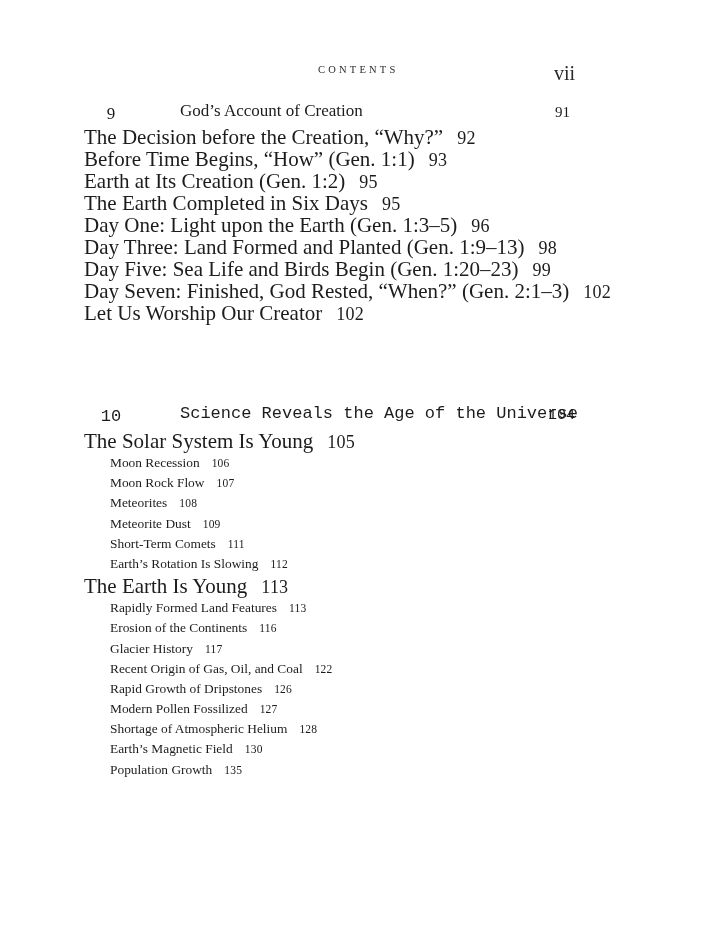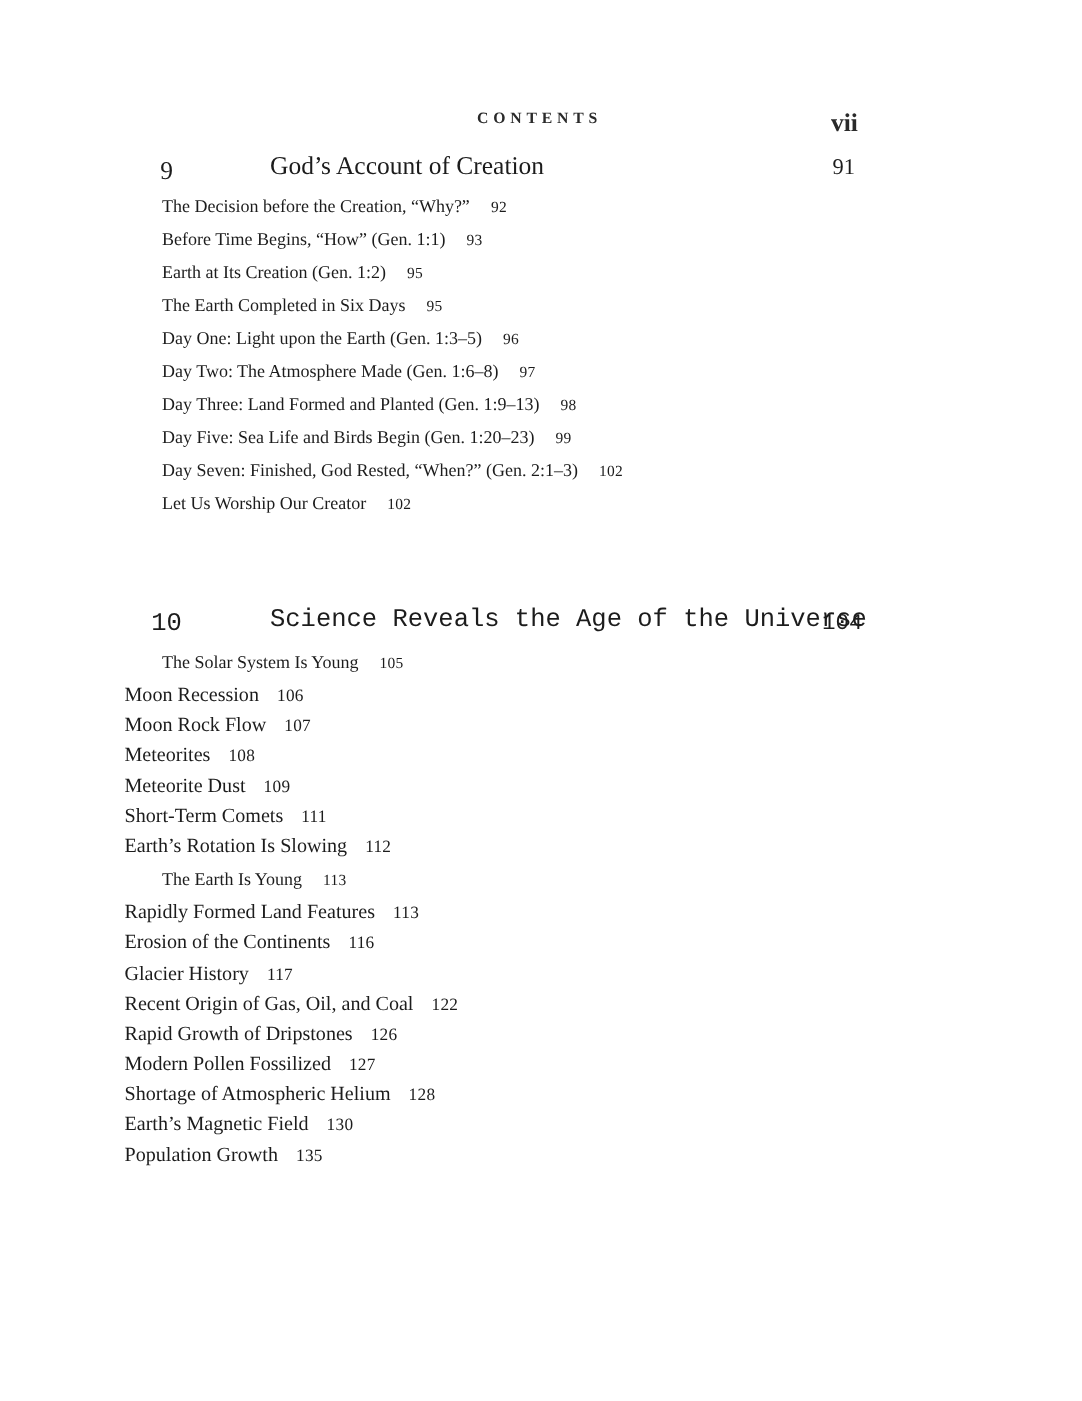--- a/index.html
+++ b/index.html
@@ -3,49 +3,49 @@
 <meta charset="utf-8">
 <style>
   html, body { margin: 0; padding: 0; background: #ffffff; }
   body {
     width: 721px; height: 934px; position: relative; overflow: hidden;
     font-family: "Liberation Serif", "DejaVu Serif", serif;
     color: #1c1c1c;
   }
   .page { position: absolute; left: 0; top: 0; width: 721px; height: 934px; }
   .running-head {
-    position: absolute; top: 74px; left: 0; width: 605px; height: 18px; font-weight: bold;
+    position: absolute; top: 64px; left: 0; width: 605px; height: 18px;
   }
   .running-title {
     position: absolute; left: 318px; top: 0;
     font-size: 10.5px; letter-spacing: 3.2px; color: #2a2a2a;
   }
   .folio {
-    position: absolute; left: 554px; top: -2px; font-size: 17px; color: #2a2a2a;
+    position: absolute; left: 554px; top: -2px; font-size: 20px; color: #2a2a2a;
   }
   .chapter {
     position: absolute; left: 0; width: 721px; height: 26px;
   }
   .chapter-num {
     position: absolute; left: 100px; width: 22px; text-align: center;
     font-size: 17px; top: 3px;
   }
   .chapter-title {
     position: absolute; left: 180px; font-size: 17px; top: 0;
   }
   .chapter-page {
     position: absolute; left: 548px; width: 22px; text-align: right;
     font-size: 15px; top: 3px;
   }
   .entries { position: absolute; left: 0; width: 721px; }
   .entry {
     position: relative; height: 22px; line-height: 22px; white-space: nowrap;
   }
-  .entry.l1 { padding-left: 108px; font-size: 12px; }
-  .entry.l2 { padding-left: 83px; font-size: 13.4px; height: 20.2px; line-height: 20.2px; }
+  .entry.l1 { padding-left: 84px; font-size: 21px; }
+  .entry.l2 { padding-left: 110px; font-size: 13.4px; height: 20.2px; line-height: 20.2px; }
   .entry .pg { margin-left: 14px; font-size: 0.86em; letter-spacing: 0.2px; }
   .entry.l2 .pg { margin-left: 12px; }
   .sub-head { height: 24px; line-height: 25px; }
 </style>
 </head>
 <body>
 
 <div class="page">
 
   <div class="running-head">
@@ -58,21 +58,20 @@
     <span class="chapter-title">God’s Account of Creation</span>
     <span class="chapter-page">91</span>
   </div>
 
   <div class="entries" style="top:126px;">
     <div class="entry l1"><span>The Decision before the Creation, “Why?”</span><span class="pg">92</span></div>
     <div class="entry l1"><span>Before Time Begins, “How” (Gen. 1:1)</span><span class="pg">93</span></div>
     <div class="entry l1"><span>Earth at Its Creation (Gen. 1:2)</span><span class="pg">95</span></div>
     <div class="entry l1"><span>The Earth Completed in Six Days</span><span class="pg">95</span></div>
     <div class="entry l1"><span>Day One: Light upon the Earth (Gen. 1:3–5)</span><span class="pg">96</span></div>
-    <div class="entry l1"><span>Day Two: The Atmosphere Made (Gen. 1:6–8)</span><span class="pg">97</span></div>
     <div class="entry l1"><span>Day Three: Land Formed and Planted (Gen. 1:9–13)</span><span class="pg">98</span></div>
     <div class="entry l1"><span>Day Five: Sea Life and Birds Begin (Gen. 1:20–23)</span><span class="pg">99</span></div>
     <div class="entry l1"><span>Day Seven: Finished, God Rested, “When?” (Gen. 2:1–3)</span><span class="pg">102</span></div>
     <div class="entry l1"><span>Let Us Worship Our Creator</span><span class="pg">102</span></div>
   </div>
 
   <div class="chapter" style="top:404px;font-family:Liberation Mono, monospace;">
     <span class="chapter-num">10</span>
     <span class="chapter-title">Science Reveals the Age of the Universe</span>
     <span class="chapter-page">104</span>

